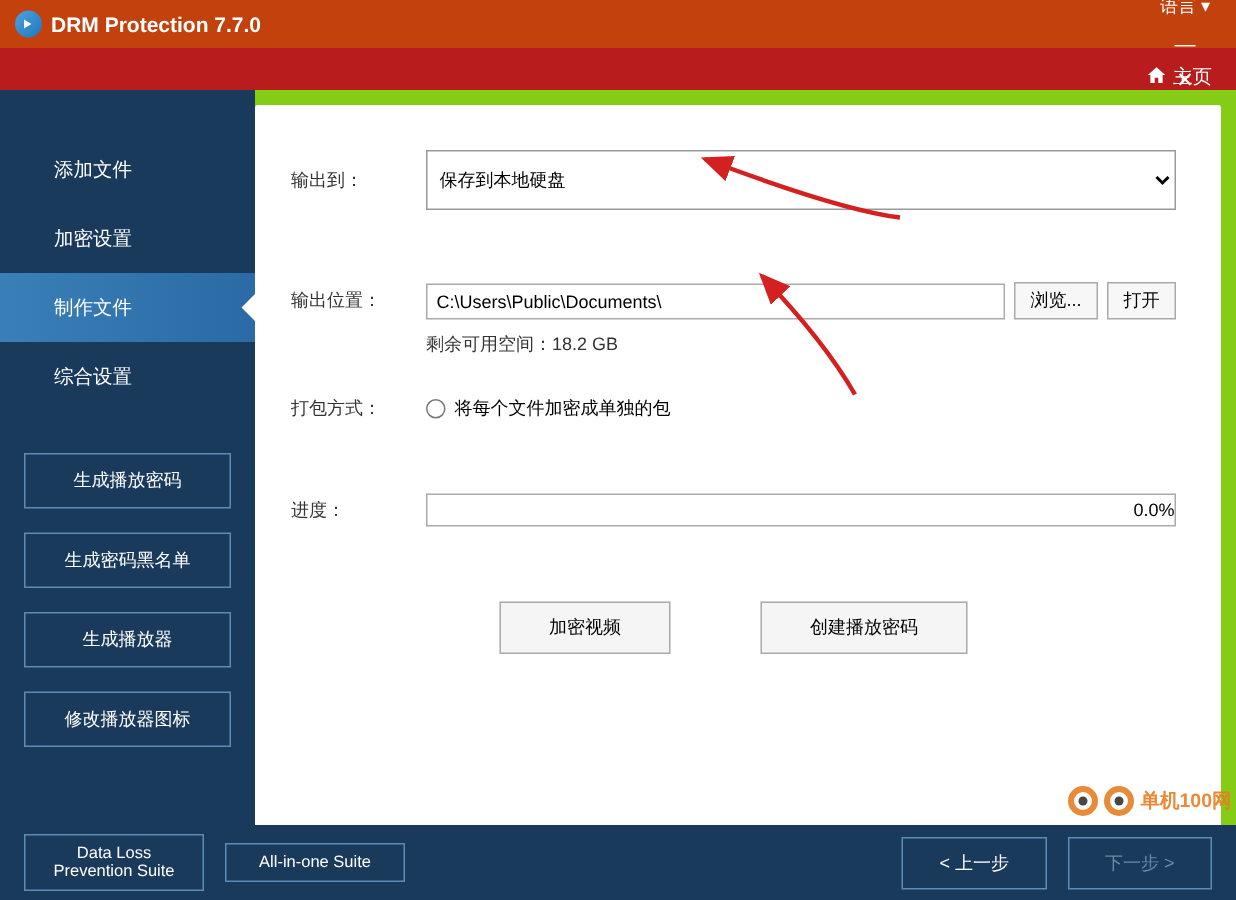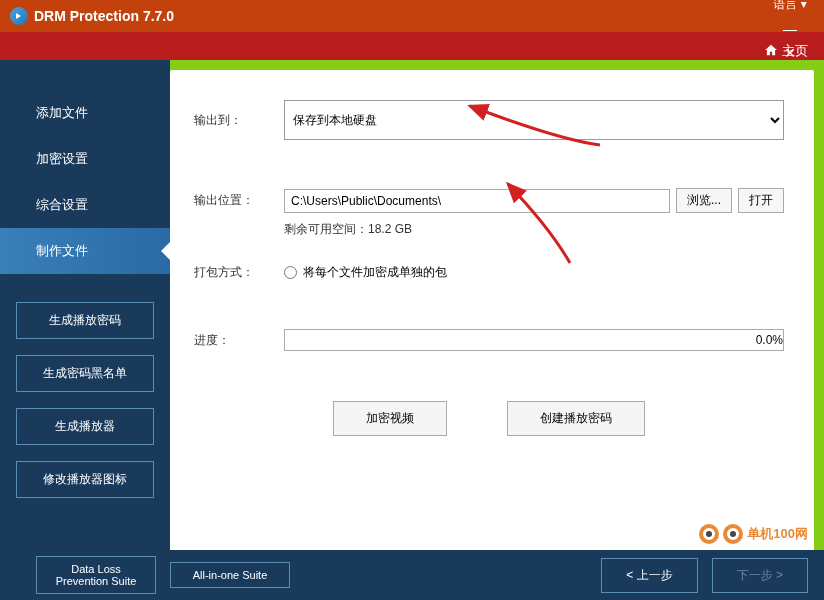--- a/index.html
+++ b/index.html
@@ -34,28 +34,28 @@
 input.path { flex: 1; height: 24px; border: 1px solid #aaa; font-size: 12px; padding: 0 6px; }
 .smallbtn { border: 1px solid #aaa; background: #f7f7f7; padding: 3px 10px; font-size: 12px; cursor: pointer; }
 .hint { font-size: 12px; color: #333; margin-left: 90px; margin-top: -10px; margin-bottom: 26px; }
 .radio-group { display: flex; gap: 100px; align-items: center; }
 .radio-opt { display: flex; align-items: center; gap: 6px; }
 .radio-opt input { margin: 0; }
 .progress-wrap { flex: 1; border: 1px solid #aaa; height: 22px; display: flex; align-items: center; justify-content: flex-end; font-size: 12px; }
 .action-row { display: flex; justify-content: center; gap: 60px; margin-top: 50px; }
 .action-btn { border: 1px solid #aaa; background: #f5f5f5; padding: 8px 32px; cursor: pointer; font-size: 12px; }
 
-.footer { position: absolute; bottom: 0; left: 0; right: 0; height: 50px; background: #1a3a5c; display: flex; align-items: center; padding: 0 16px; gap: 14px; margin-left: 20px; }
+.footer { position: absolute; bottom: 0; left: 0; right: 0; height: 50px; background: #1a3a5c; display: flex; align-items: center; padding: 0 16px; gap: 14px; }
 .footer .fbtn { border: 1px solid #5a8cb5; color: #fff; padding: 6px 10px; font-size: 11px; cursor: pointer; text-align: center; }
 .footer .spacer { flex: 1; }
 .footer .navbtn { border: 1px solid #5a8cb5; color: #fff; padding: 8px 24px; font-size: 12px; cursor: pointer; }
 .footer .navbtn.disabled { color: #6a8aa5; }
 
 .arrow-annot { position: absolute; pointer-events: none; }
-.watermark { position: absolute; right: 16px; bottom: 56px; display: flex; align-items: center; gap: 4px; opacity: 0.9; }
+.watermark { position: absolute; right: 3px; bottom: 56px; display: flex; align-items: center; gap: 4px; opacity: 0.9; }
 .watermark .dot { width: 20px; height: 20px; border-radius: 50%; border: 4px solid #e67e22; position: relative; }
 .watermark .dot::after { content: ''; position: absolute; width: 6px; height: 6px; background: #333; border-radius: 50%; left: 3px; top: 3px; }
 .watermark .txt { color: #e67e22; font-size: 13px; font-weight: bold; }
 </style>
 </head>
 <body>
 
 <div class="titlebar">
   <div class="logo">
     <div class="logo-icon"></div>
@@ -78,22 +78,22 @@
         </svg>
     </span>
     <span>主页</span>
   </div>
 </div>
 
 <div class="body">
   <div class="sidebar">
     <div class="nav-item"><span>添加文件</span></div>
     <div class="nav-item"><span>加密设置</span></div>
+    <div class="nav-item active"><span>制作文件</span></div>
     <div class="nav-item"><span>综合设置</span></div>
-    <div class="nav-item active"><span>制作文件</span></div>
     <div class="spacer-small"></div>
     <div class="btn-side"><span>生成播放密码</span></div>
     <div class="btn-side"><span>生成密码黑名单</span></div>
     <div class="btn-side"><span>生成播放器</span></div>
     <div class="btn-side"><span>修改播放器图标</span></div>
     <div class="spacer-grow"></div>
   </div>
 
   <div class="content">
     <div class="row">

